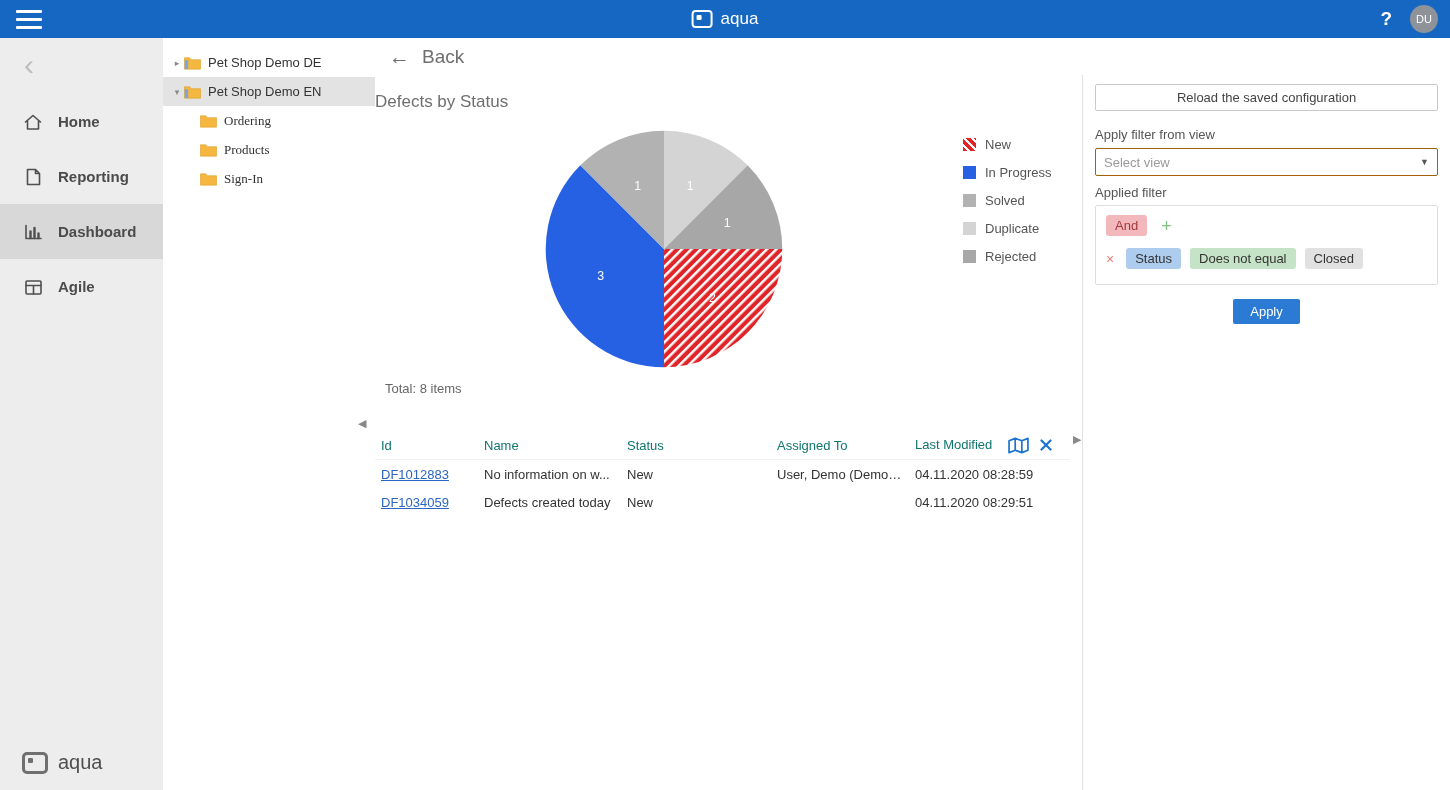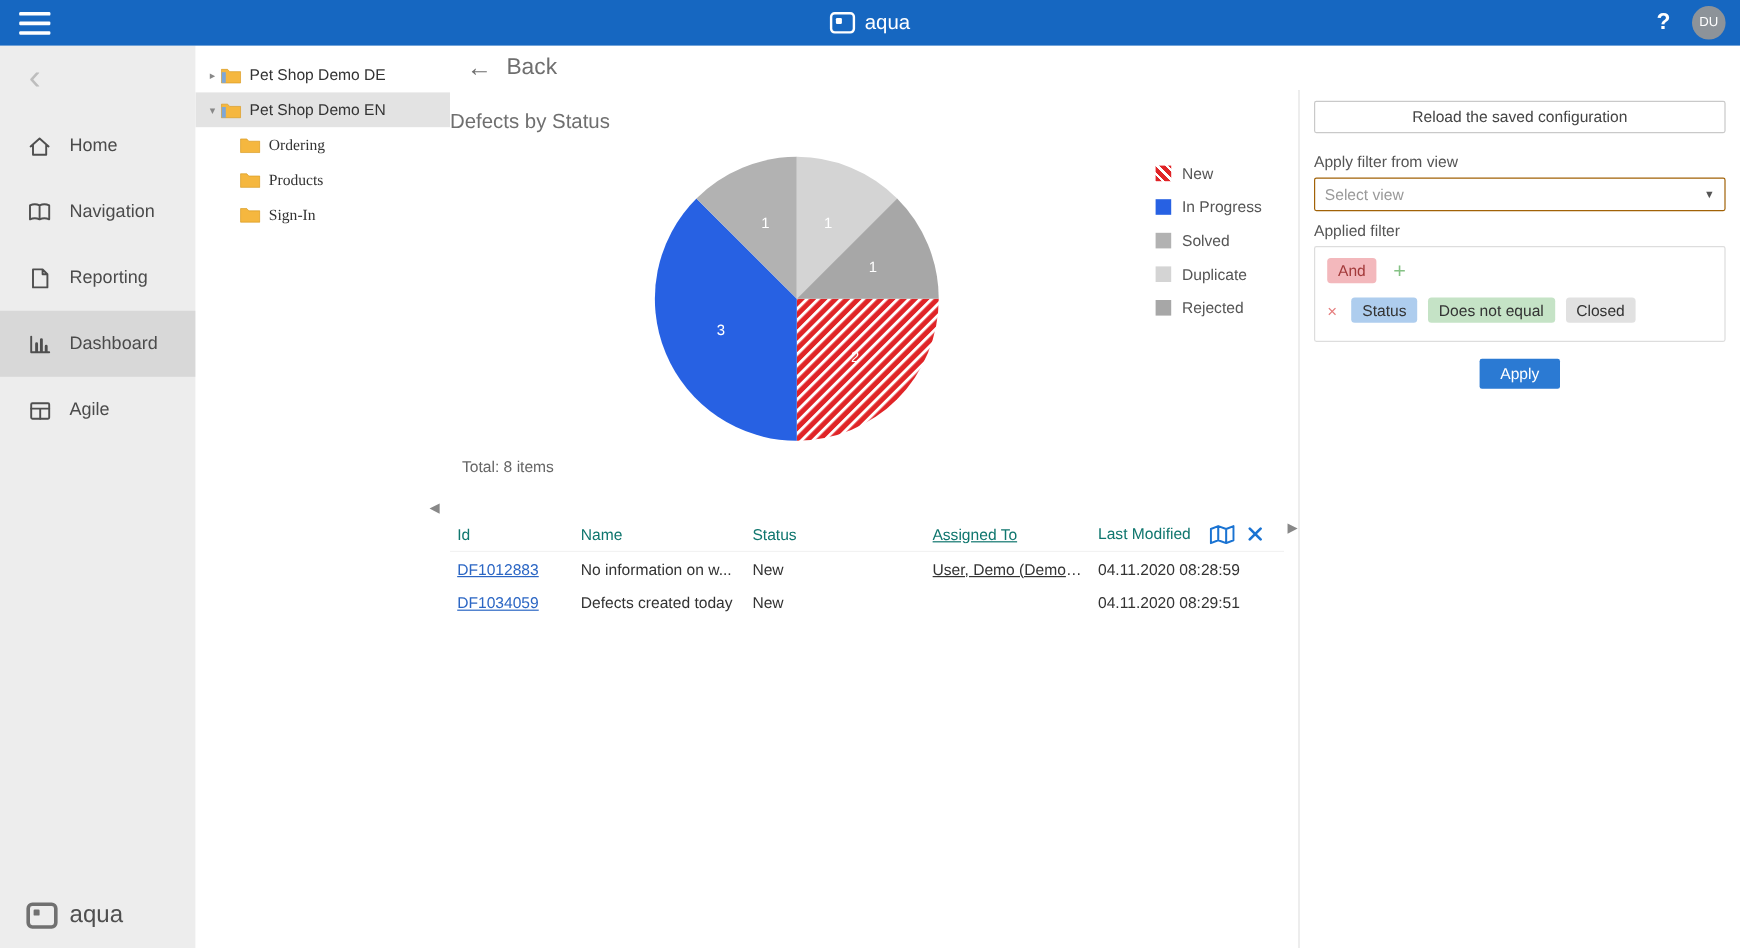--- a/index.html
+++ b/index.html
@@ -14,21 +14,21 @@
   .brand{position:absolute;left:50%;transform:translateX(-50%);display:flex;align-items:center;gap:8px;color:#fff;}
   .brand-icon{width:17px;height:14px;border:2px solid #fff;border-radius:4px;position:relative;}
   .brand-icon::after{content:"";position:absolute;left:3px;top:3px;width:5px;height:5px;background:#fff;border-radius:1px;}
   .brand-text{font-size:17px;}
   .topbar-right{margin-left:auto;display:flex;align-items:center;gap:18px;margin-right:12px;}
   .help{color:#fff;font-size:19px;font-weight:bold;cursor:pointer;}
   .avatar{width:28px;height:28px;border-radius:50%;background:#8d9399;color:#fff;font-size:11px;display:flex;align-items:center;justify-content:center;cursor:pointer;}
   
   .sidebar{position:absolute;top:38px;left:0;width:163px;bottom:0;background:#ededed;}
   .sidebar-back{color:#bdbdbd;font-size:30px;line-height:1;margin:12px 0 8px 24px;cursor:pointer;width:20px;}
-  .nav-list{margin-top:14px;}
+  .nav-list{margin-top:14px;font-weight:bold;}
   .nav-item{display:flex;align-items:center;gap:14px;height:55px;padding-left:22px;color:#4b4b4b;font-size:15px;cursor:pointer;}
   .nav-item.selected{background:#d8d8d8;}
   .nav-icon{flex:0 0 auto;stroke:#4f4f4f;fill:none;stroke-width:1.6;stroke-linejoin:round;stroke-linecap:round;}
   .sidebar-footer{position:absolute;bottom:16px;left:22px;display:flex;align-items:center;gap:10px;color:#4f4f4f;}
   .footer-icon{width:20px;height:16px;border:3px solid #707070;border-radius:5px;position:relative;}
   .footer-icon::after{content:"";position:absolute;left:3px;top:3px;width:5px;height:5px;background:#707070;border-radius:1px;}
   .footer-text{font-size:20px;}
   
   .tree{position:absolute;top:38px;left:163px;width:212px;bottom:0;background:#fff;padding-top:10px;box-sizing:border-box;}
   .tree-row{display:flex;align-items:center;height:29px;font-size:13px;color:#333;cursor:pointer;}
@@ -49,21 +49,21 @@
   .swatch{width:13px;height:13px;flex:0 0 auto;}
   .total{position:absolute;left:10px;top:306px;font-size:13px;color:#666;}
   
   .table-wrap{position:absolute;left:0;top:356px;right:12px;}
   .t-header{display:flex;align-items:center;height:28px;color:#0f766e;font-size:13px;border-bottom:1px solid #f2f2f2;}
   .t-row{display:flex;align-items:center;height:28px;font-size:13px;color:#333;}
   .c{padding-right:8px;overflow:hidden;white-space:nowrap;text-overflow:ellipsis;box-sizing:border-box;}
   .c-id{width:109px;padding-left:6px;}
   .c-name{width:143px;}
   .c-status{width:150px;}
-  .c-assigned{width:138px;text-decoration:underline;}
+  .c-assigned{width:138px;}
   .c-mod{flex:1;display:flex;gap:10px;}
   .id-link{color:#2b66c4;text-decoration:underline;cursor:pointer;}
   .hdr-icons{display:flex;align-items:center;gap:11px;margin-left:6px;}
   .collapse-left{position:absolute;left:-17px;top:342px;color:#888;font-size:11px;cursor:pointer;}
   .collapse-right{position:absolute;left:698px;top:358px;color:#888;font-size:11px;cursor:pointer;}
   
   .filter-panel{position:absolute;top:75px;left:1082px;right:0;bottom:0;border-left:1px solid #e2e2e2;padding:9px 12px 0 12px;box-sizing:border-box;background:#fff;}
   .reload-btn{width:100%;height:27px;background:#fff;border:1px solid #c9c9c9;border-radius:2px;font-size:13px;color:#444;font-family:inherit;cursor:pointer;}
   .panel-label{margin-top:16px;font-size:13px;color:#555;}
   .panel-label.tight{margin-top:9px;}
@@ -106,26 +106,20 @@
   <div class="sidebar-back">‹</div>
   <div class="nav-list">
     <div class="nav-item">
       <svg class="nav-icon" width="22" height="22" viewBox="0 0 22 22">
           <path d="M3.5 11 L11 4.5 L18.5 11 M5.5 9.5 V18 H16.5 V9.5"></path>
         </svg>
       <span>Home</span>
     </div>
     <div class="nav-item">
       <svg class="nav-icon" width="22" height="22" viewBox="0 0 22 22">
-          <path d="M3 5.2 C5.8 3.8 8.2 3.8 11 5.2 C13.8 3.8 16.2 3.8 19 5.2 V16.8 C16.2 15.4 13.8 15.4 11 16.8 C8.2 15.4 5.8 15.4 3 16.8 Z M11 5.2 V16.8"></path>
-        </svg>
-      <span>Navigation</span>
-    </div>
-    <div class="nav-item">
-      <svg class="nav-icon" width="22" height="22" viewBox="0 0 22 22">
           <path d="M5.5 3.5 H13.5 L17.5 7.5 V18.5 H5.5 Z M13.5 3.5 V7.5 H17.5"></path>
         </svg>
       <span>Reporting</span>
     </div>
     <div class="nav-item selected">
       <svg class="nav-icon" width="22" height="22" viewBox="0 0 22 22">
           <path d="M4 4.5 V17.5 H19"></path>
           <path d="M8.5 17 V10.5 M12.5 17 V7 M16.5 17 V12.5" style="stroke-width:2.4"></path>
         </svg>
       <span>Dashboard</span>

